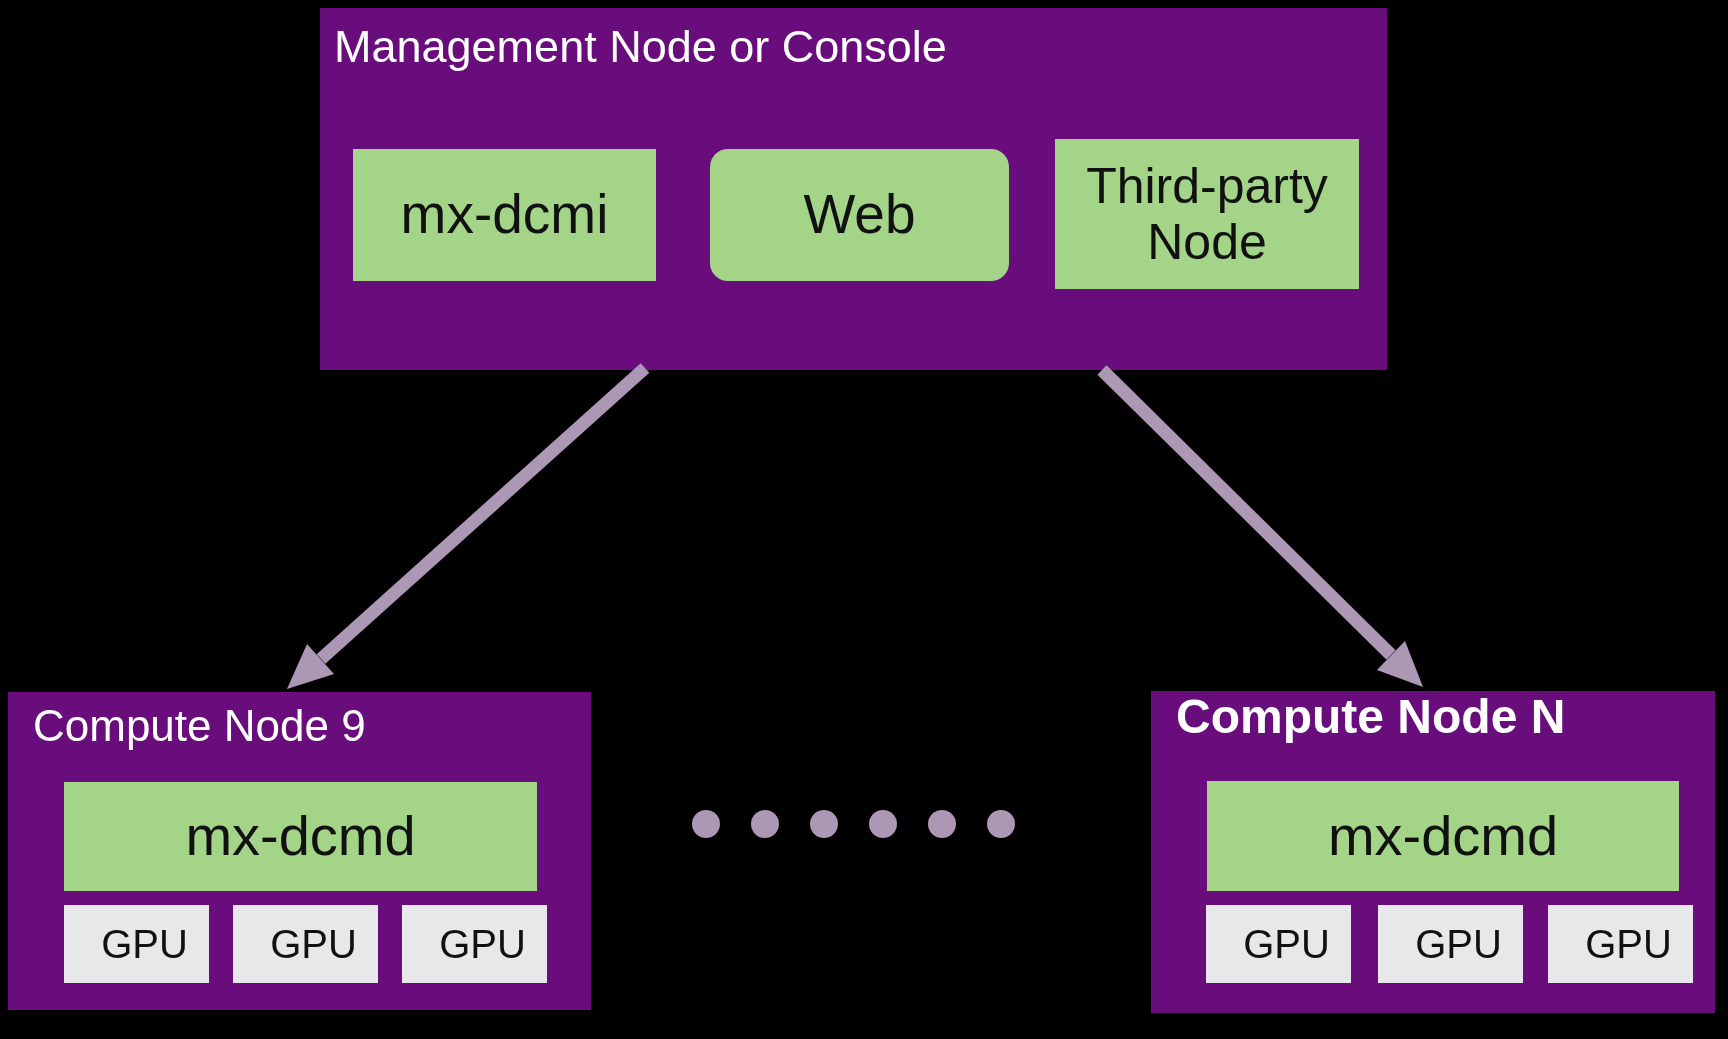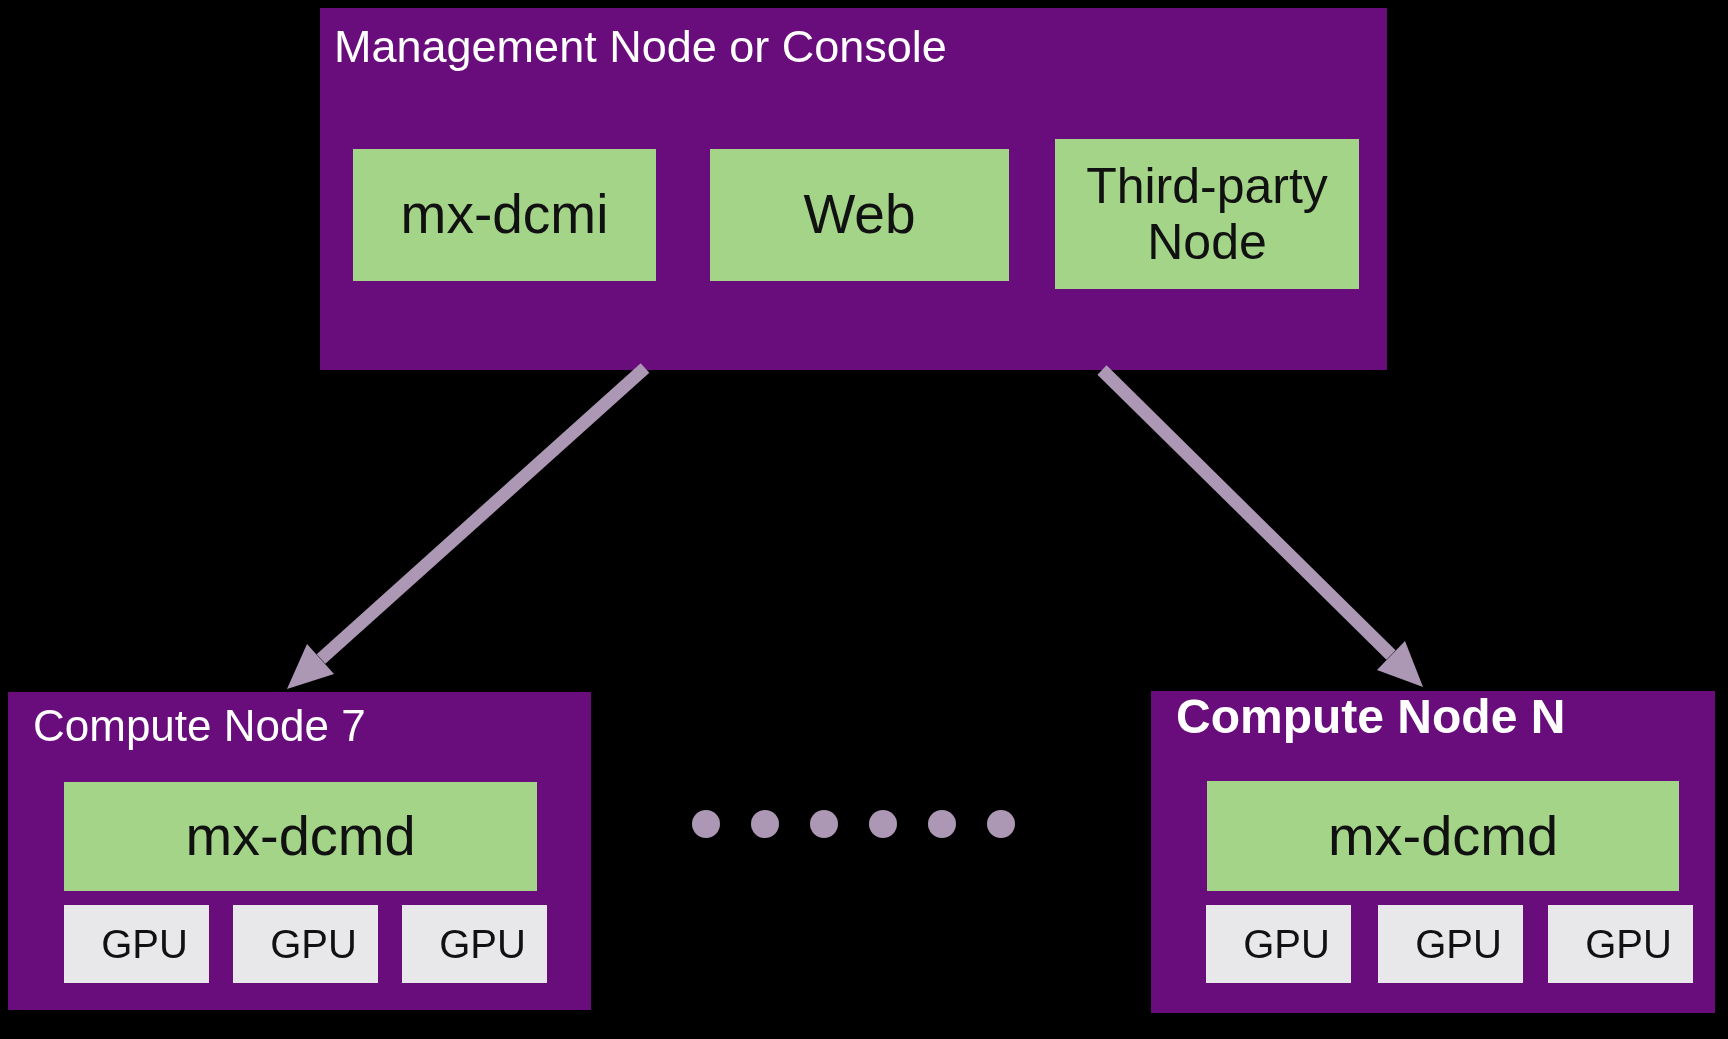--- a/index.html
+++ b/index.html
@@ -36,21 +36,21 @@
     background:var(--gpu-gray,#E8E8EB);
     color:var(--box-text,#111);
     display:flex;align-items:center;justify-content:center;
     font-size:40px;
     padding-left:16px;
   }
   
   #mgmt{left:320px;top:8px;width:1067px;height:362px;}
   #mgmt .node-title{left:14px;top:14px;}
   #box-mxdcmi{left:33px;top:128px;width:303px;height:132px;}
-  #box-web{left:390px;top:128px;width:299px;height:132px;}
+  #box-web{left:390px;top:128px;width:299px;height:132px;border-radius:18px;}
   #box-third{left:735px;top:118px;width:304px;height:150px;font-size:50px;}
   
   #node1{left:8px;top:692px;width:583px;height:318px;}
   #node1 .node-title{left:25px;top:10px;font-size:44px;}
   #node1 .daemon{left:56px;top:77px;width:473px;height:109px;font-size:56px;}
   #node1 .gpu-box{top:213px;width:129px;height:78px;}
   #node1 .gpu-1{left:56px;}
   #node1 .gpu-2{left:225px;}
   #node1 .gpu-3{left:394px;}
   
@@ -92,21 +92,21 @@
       <line class="arrow-shaft" x1="645" y1="368" x2="321" y2="659"></line>
       <polygon class="arrow-head" points="287,689 307,644 334,674"></polygon>
     </g>
     <g>
       <line class="arrow-shaft" x1="1102" y1="370" x2="1391" y2="655"></line>
       <polygon class="arrow-head" points="1423,687 1377,670 1405,641"></polygon>
     </g>
   </svg>
 
   <div id="node1" class="purple-node">
-    <div class="node-title">Compute Node 7</div>
+    <div class="node-title">Compute Node 9</div>
     <div class="green-box daemon">mx-dcmd</div>
     <div class="gpu-box gpu-1">GPU</div>
     <div class="gpu-box gpu-2">GPU</div>
     <div class="gpu-box gpu-3">GPU</div>
   </div>
 
   <div class="ellipsis">
       <div class="dot"></div>
       <div class="dot"></div>
       <div class="dot"></div>

